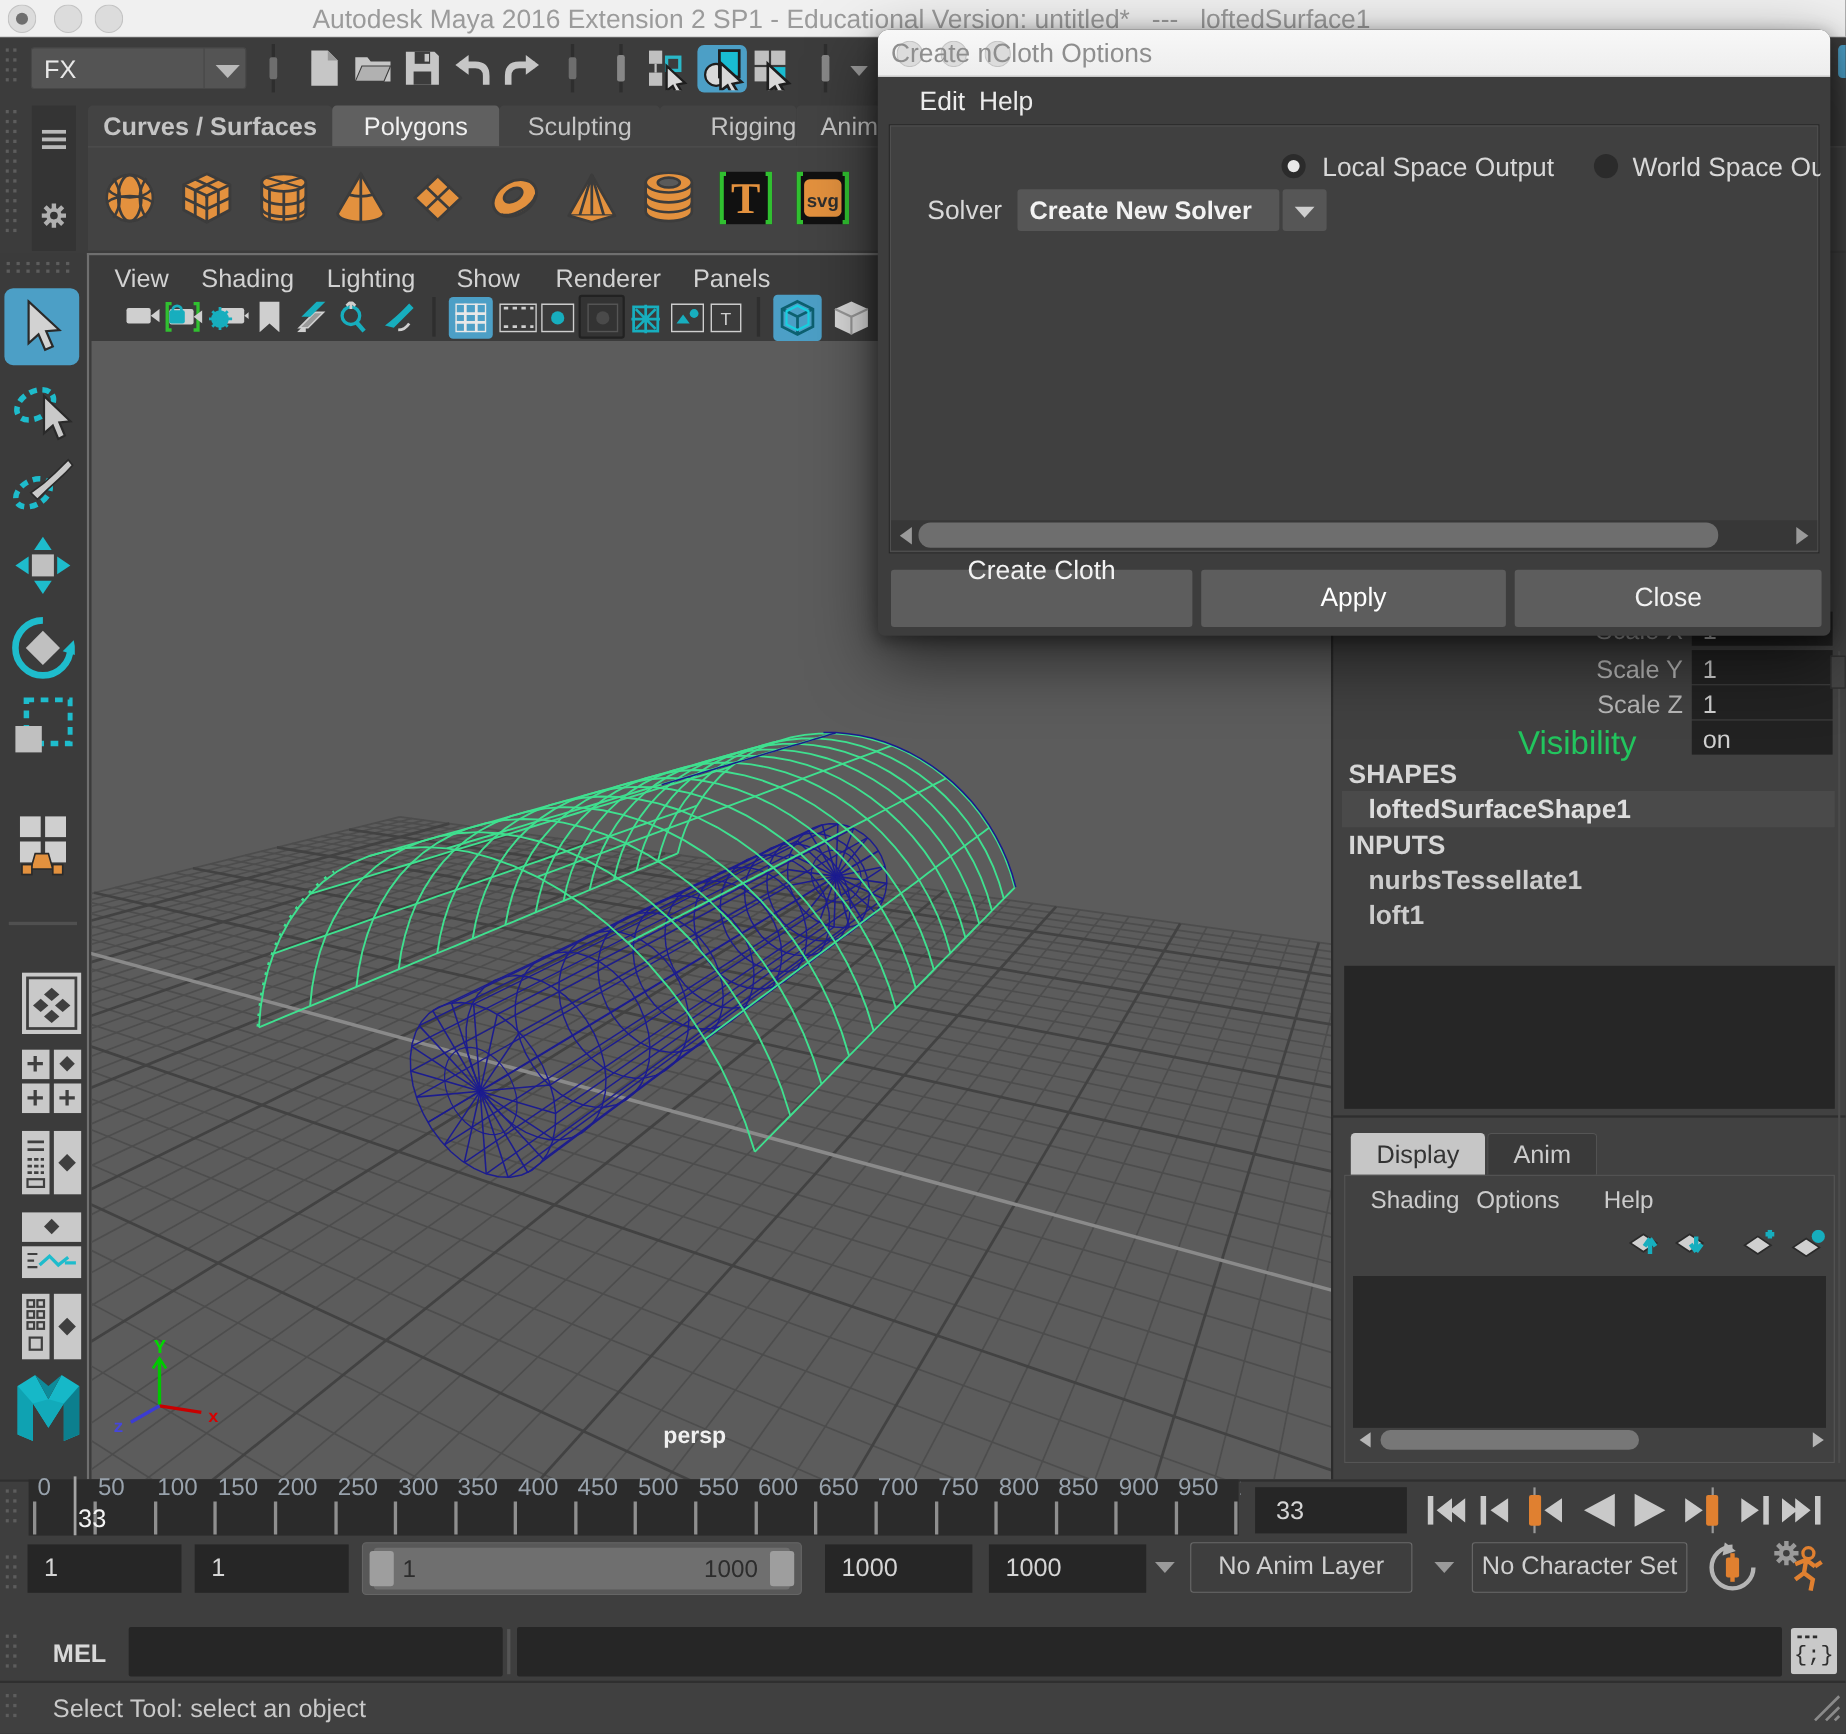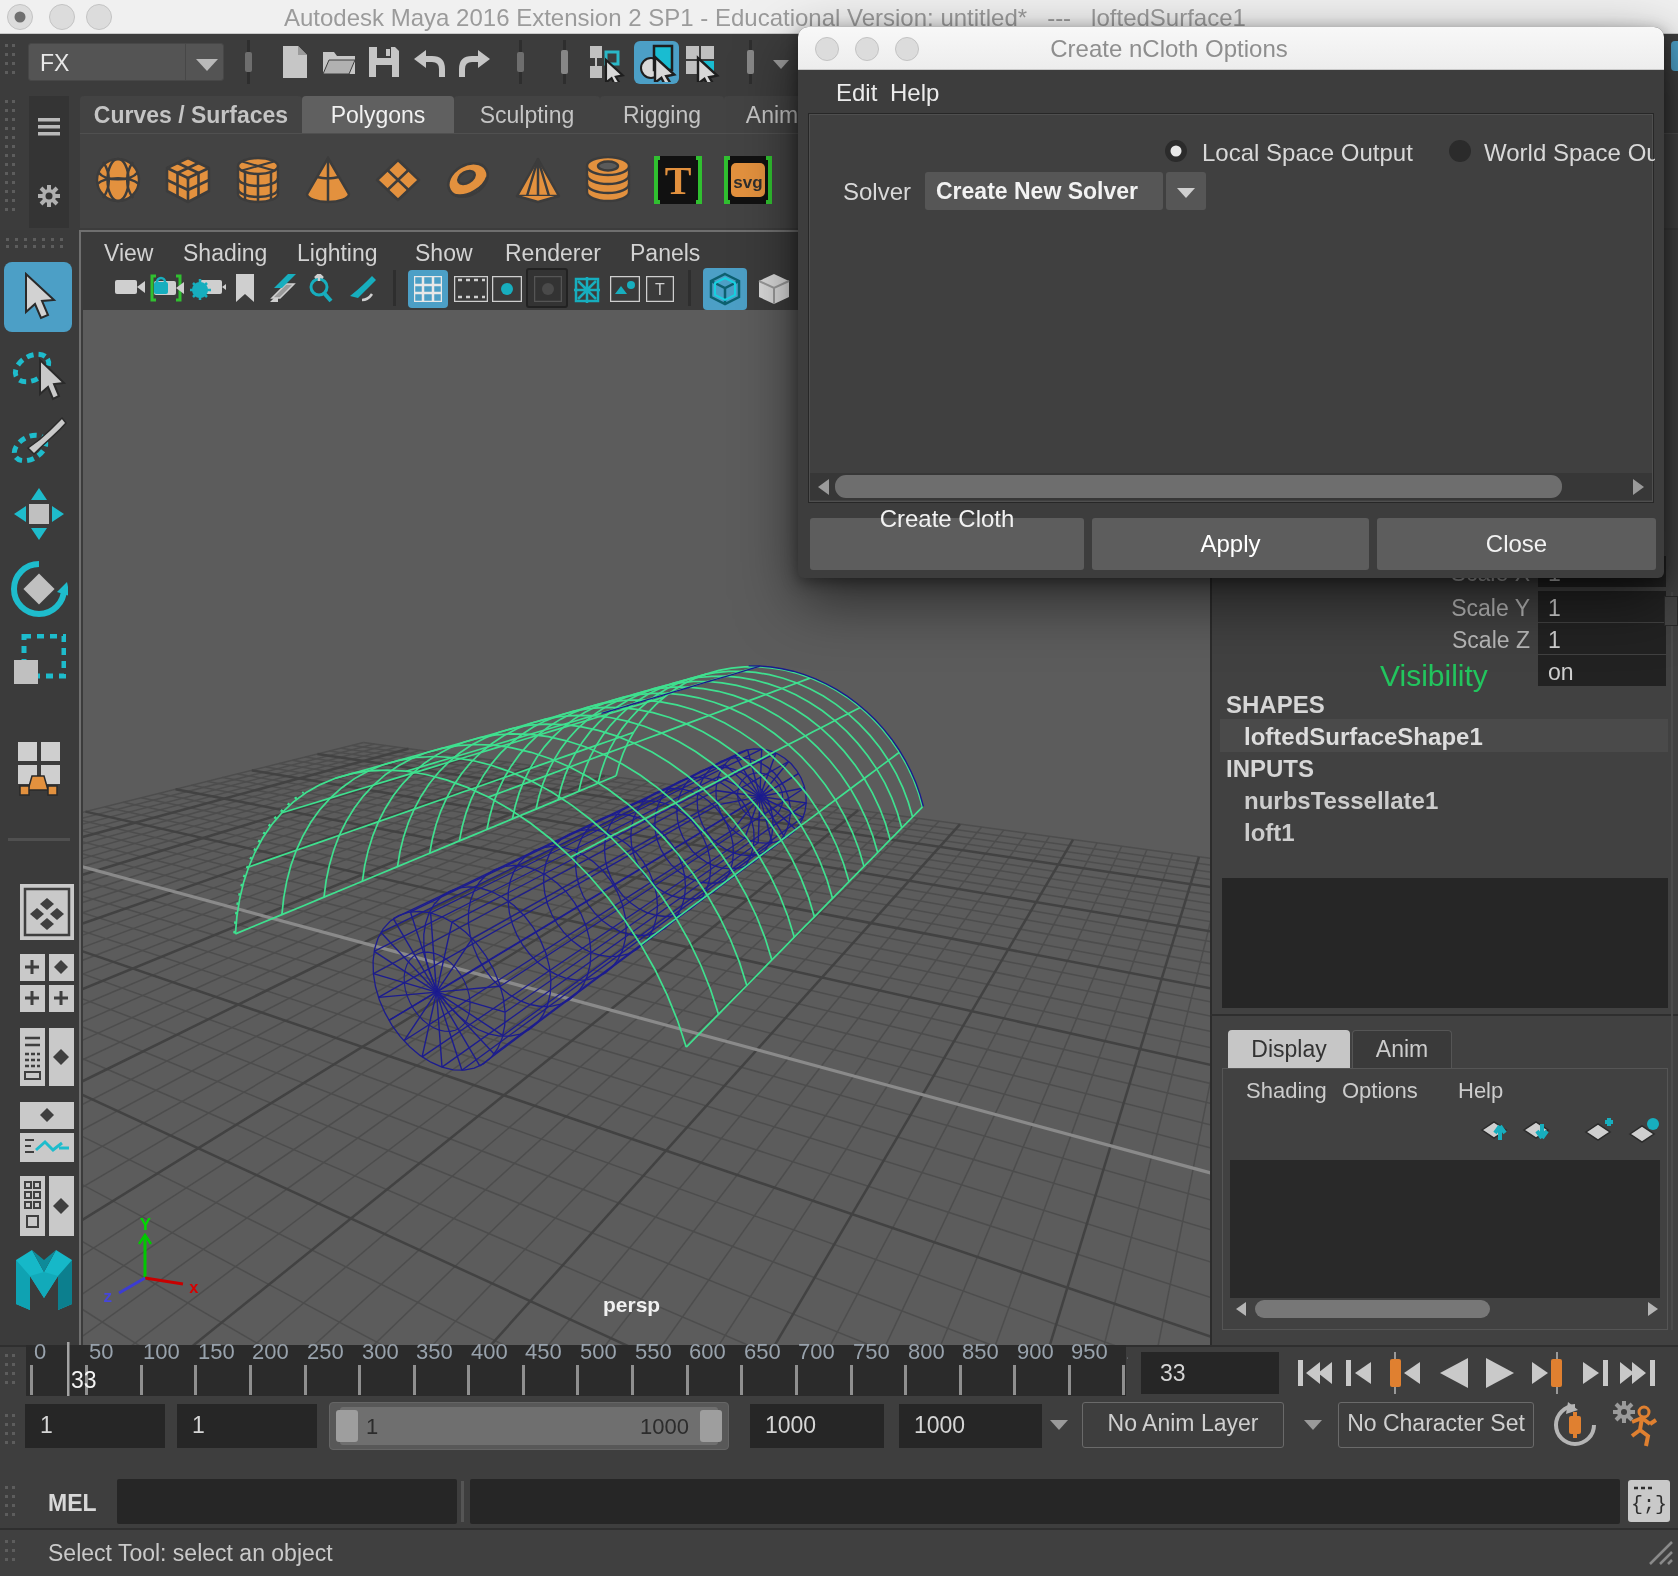--- a/index.html
+++ b/index.html
@@ -140,21 +140,21 @@
     </g>
     <circle cx="13" cy="13" r="3.5" fill="#343434"></circle>
   </svg>
 <div class="abs" style="left:80px;top:96px;width:222px;height:37px;background:#434343;border-radius:4px 4px 0 0"></div>
 <div class="abs" style="left:80px;top:102px;font-size:23px;color:#c4c4c4;font-weight:bold;white-space:nowrap;width:222px;text-align:center">Curves / Surfaces</div>
 <div class="abs" style="left:302px;top:96px;width:152px;height:37px;background:#606060;border-radius:4px 4px 0 0"></div>
 <div class="abs" style="left:302px;top:102px;font-size:23px;color:#f1f1f1;font-weight:normal;white-space:nowrap;width:152px;text-align:center">Polygons</div>
 <div class="abs" style="left:454px;top:96px;width:146px;height:37px;background:#434343;border-radius:4px 4px 0 0"></div>
 <div class="abs" style="left:454px;top:102px;font-size:23px;color:#c4c4c4;font-weight:normal;white-space:nowrap;width:146px;text-align:center">Sculpting</div>
 <div class="abs" style="left:600px;top:96px;width:124px;height:37px;background:#434343;border-radius:4px 4px 0 0"></div>
-<div class="abs" style="left:600px;top:102px;font-size:23px;color:#c4c4c4;font-weight:normal;white-space:nowrap;width:124px;text-align:center">Rigging</div>
+<div class="abs" style="left:600px;top:102px;font-size:23px;color:#c4c4c4;font-weight:normal;white-space:nowrap;width:124px;text-align:right">Rigging</div>
 <div class="abs" style="left:724px;top:96px;width:146px;height:37px;background:#434343;border-radius:4px 4px 0 0"></div>
 <div class="abs" style="left:724px;top:102px;font-size:23px;color:#c4c4c4;font-weight:normal;white-space:nowrap;width:146px;text-align:center">Animation</div>
 <div class="abs" style="left:80px;top:133px;width:1598px;height:95px;background:#434343;border-top:1px solid #505050"></div>
 <svg class="abs" style="left:94px;top:156px" width="48" height="48" viewBox="0 0 48 48" xmlns="http://www.w3.org/2000/svg">
     <circle cx="24" cy="24" r="21" fill="#e3913e"></circle>
     <g fill="none" stroke="#3c3c3c" stroke-width="2.4">
       <circle cx="24" cy="24" r="21"></circle>
       <path d="M4.5,16.5 A 21,11 0 0 0 43.5,16.5 M3.2,28 A 23,10 0 0 1 44.8,28"></path>
       <ellipse cx="24" cy="24" rx="10.5" ry="21"></ellipse>
       <path d="M9,6 A 34,32 0 0 1 9,42 M39,6 A 34,32 0 0 0 39,42"></path>
@@ -922,21 +922,21 @@
     <div class="abs" style="left:0;top:0;width:866px;height:43px;background:linear-gradient(#f8f8f8,#ededed);border-radius:10px 10px 0 0;border-bottom:1px solid #c9c9c9">
       <svg class="abs" style="left:17px;top:10px" width="24" height="24" xmlns="http://www.w3.org/2000/svg">
         <circle cx="12" cy="12" r="11.5" fill="#dcdcdc" stroke="#c3c3c3"></circle>
       </svg>
       <svg class="abs" style="left:57px;top:10px" width="24" height="24" xmlns="http://www.w3.org/2000/svg">
         <circle cx="12" cy="12" r="11.5" fill="#dcdcdc" stroke="#c3c3c3"></circle>
       </svg>
       <svg class="abs" style="left:97px;top:10px" width="24" height="24" xmlns="http://www.w3.org/2000/svg">
         <circle cx="12" cy="12" r="11.5" fill="#dcdcdc" stroke="#c3c3c3"></circle>
       </svg>
-      <div class="abs" style="left:0;top:8px;width:742px;text-align:center;font-size:24px;color:#8e8e8e">Create nCloth Options</div>
+      <div class="abs" style="left:12px;top:8px;width:742px;font-size:24px;color:#8e8e8e">Create nCloth Options</div>
     </div>
     <div class="abs" style="left:38px;top:52px;font-size:24px;color:#ececec">Edit</div>
     <div class="abs" style="left:92px;top:52px;font-size:24px;color:#ececec">Help</div>
     <div class="abs" style="left:10px;top:86px;width:846px;height:390px;background:#404040;border:1px solid #272727;outline:1px solid #4f4f4f;outline-offset:-2px"></div>
     <svg class="abs" style="left:366px;top:112px" width="24" height="24" xmlns="http://www.w3.org/2000/svg">
       <circle cx="12" cy="12" r="11" fill="#2b2b2b"></circle>
       <circle cx="12" cy="12" r="5.5" fill="#e8e8e8"></circle>
     </svg>
     <div class="abs" style="left:404px;top:112px;font-size:24px;color:#d8d8d8">Local Space Output</div>
     <svg class="abs" style="left:650px;top:112px" width="24" height="24" xmlns="http://www.w3.org/2000/svg">

